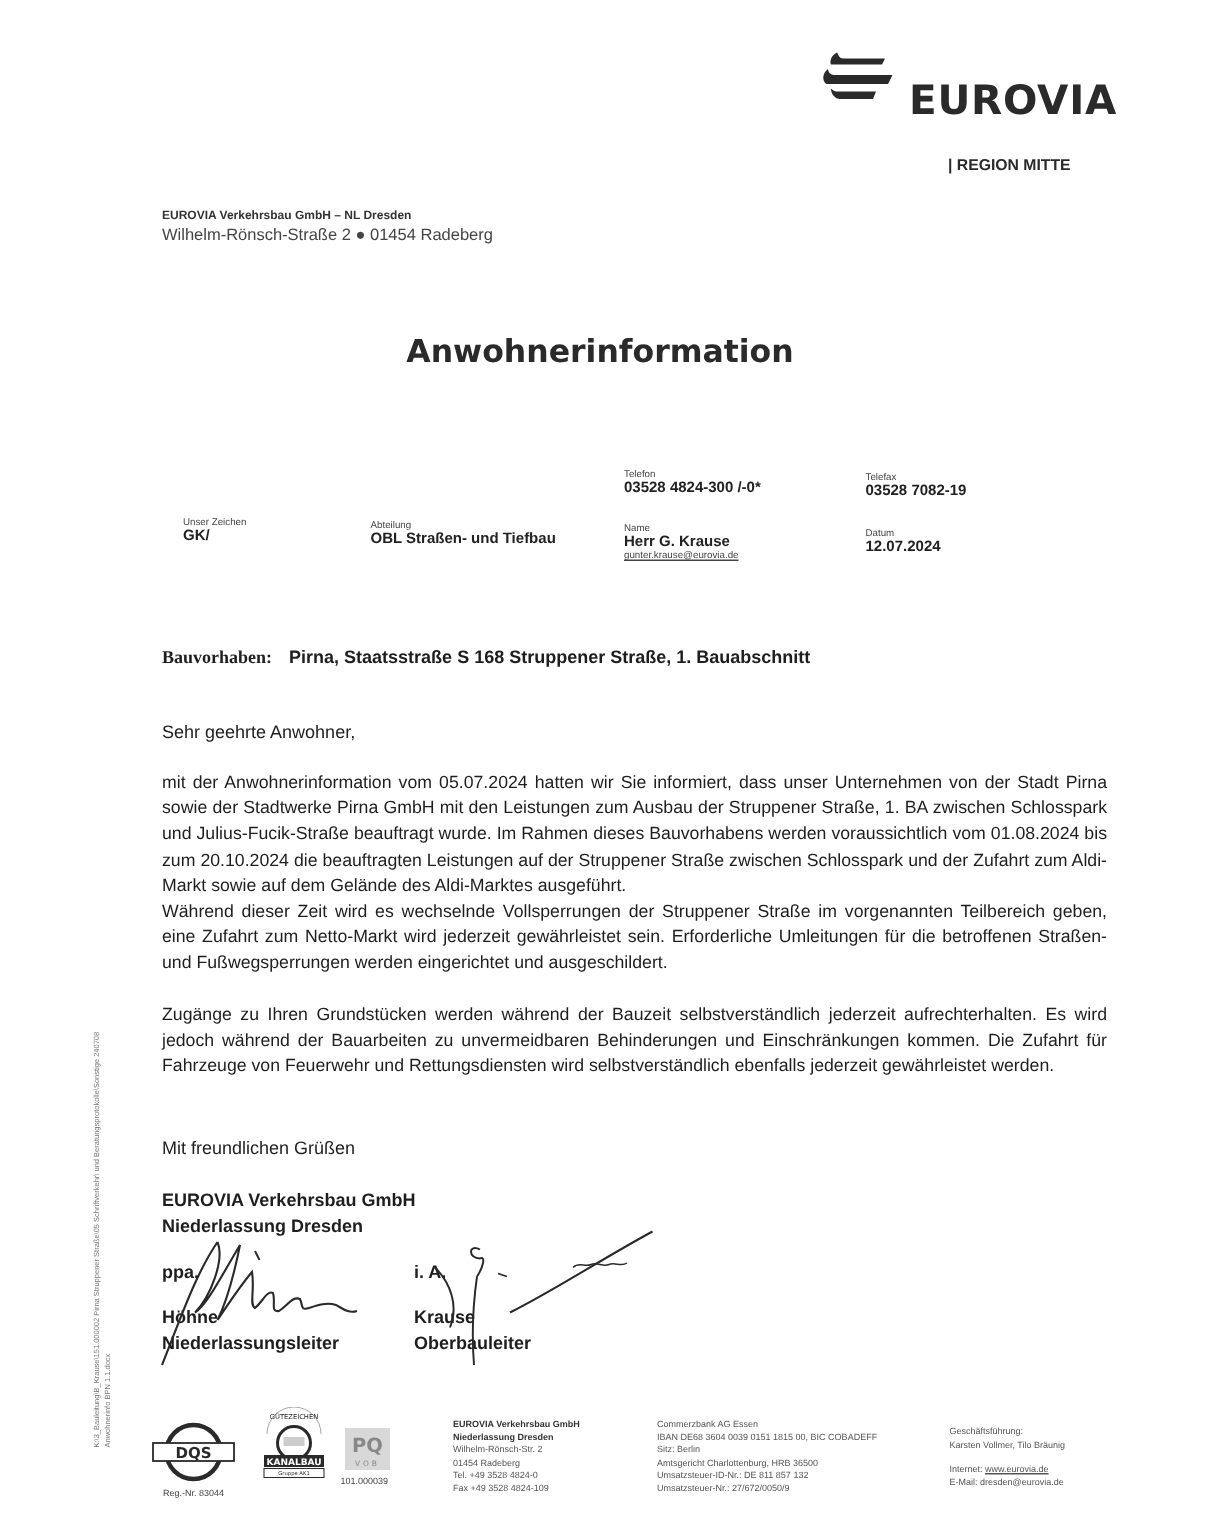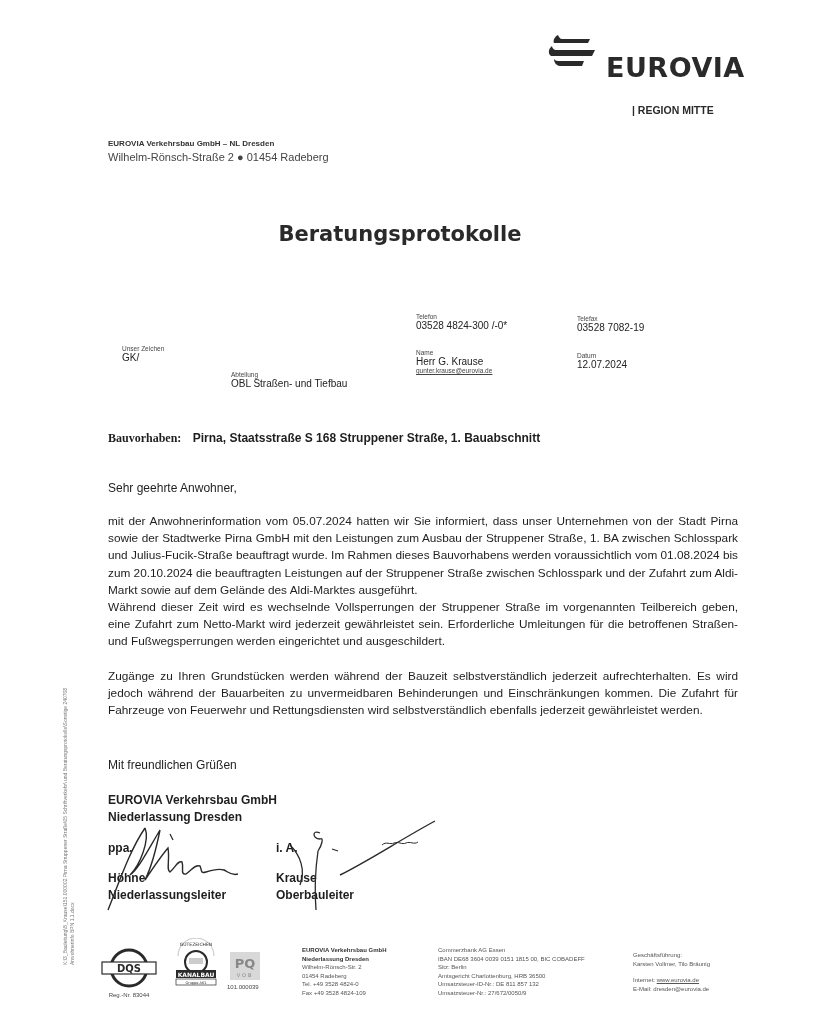--- a/index.html
+++ b/index.html
@@ -10,21 +10,21 @@
   .abs { position: absolute; }
   
   .logo { left: 548px; top: 18px; display: flex; align-items: center; }
   .logo svg { display: block; }
   .logo-text { font-family: "DejaVu Sans", sans-serif; font-weight: bold; font-size: 27px; color: #2a2a2a; letter-spacing: 0.5px; margin-left: 8px; margin-top: 34px; }
   .region { left: 632px; top: 104px; font-size: 10.5px; font-weight: bold; color: #2a2a2a; }
   .sender-name { left: 108px; top: 139px; font-size: 8px; font-weight: bold; color: #333; }
   .sender-addr { left: 108px; top: 151px; font-size: 11px; color: #444; }
   .title { left: 0; width: 800px; top: 222px; text-align: center; font-family: "DejaVu Sans", sans-serif; font-weight: bold; font-size: 21px; color: #2a2a2a; }
   .meta-label { font-size: 6.5px; color: #444; }
-  .meta-value { font-size: 10px; color: #222; }
+  .meta-value { font-size: 10px; color: #222; font-weight: bold; }
   .meta-email { font-size: 6.5px; color: #444; text-decoration: underline; }
   .project { left: 108px; top: 431px; font-size: 12px; font-weight: bold; color: #1e1e1e; }
   .project .label { margin-right: 8px; font-family: Liberation Serif, serif; }
   .salutation { left: 108px; top: 481px; font-size: 12px; color: #1e1e1e; }
   .body-text { left: 108px; width: 630px; font-size: 11.8px; line-height: 17.2px; color: #1e1e1e; }
   .body-text p { margin: 0; }
   .closing { left: 108px; top: 758px; font-size: 12px; }
   .company { left: 108px; top: 792px; font-size: 12px; font-weight: bold; line-height: 17px; }
   .sig-label { font-size: 12px; font-weight: bold; text-align: center; }
   .sig-name { font-size: 12px; font-weight: bold; line-height: 17px; }
@@ -48,35 +48,35 @@
     <path d="M6 26 C6 30,9 33,12 33 L34 33 L36 28 L10 28 C8 28,7 27,6 26 Z" fill="#2a2a2a"></path>
   </svg>
   <span class="logo-text">EUROVIA</span>
 </div>
 
 <div class="abs region">| REGION MITTE</div>
 
 <div class="abs sender-name">EUROVIA Verkehrsbau GmbH – NL Dresden</div>
 <div class="abs sender-addr">Wilhelm-Rönsch-Straße 2 ● 01454 Radeberg</div>
 
-<div class="abs title">Beratungsprotokolle</div>
+<div class="abs title">Anwohnerinformation</div>
 
 <div class="abs" style="left:416px; top:313px;">
   <div class="meta-label">Telefon</div>
   <div class="meta-value">03528 4824-300 /-0*</div>
 </div>
 <div class="abs" style="left:577px; top:315px;">
   <div class="meta-label">Telefax</div>
   <div class="meta-value">03528 7082-19</div>
 </div>
 <div class="abs" style="left:122px; top:345px;">
   <div class="meta-label">Unser Zeichen</div>
   <div class="meta-value">GK/</div>
 </div>
-<div class="abs" style="left:231px; top:347px;margin-top:24px;">
+<div class="abs" style="left:247px; top:347px;">
   <div class="meta-label">Abteilung</div>
   <div class="meta-value">OBL Straßen- und Tiefbau</div>
 </div>
 <div class="abs" style="left:416px; top:349px;">
   <div class="meta-label">Name</div>
   <div class="meta-value">Herr G. Krause</div>
   <div class="meta-email">gunter.krause@eurovia.de</div>
 </div>
 <div class="abs" style="left:577px; top:352px;">
   <div class="meta-label">Datum</div>

